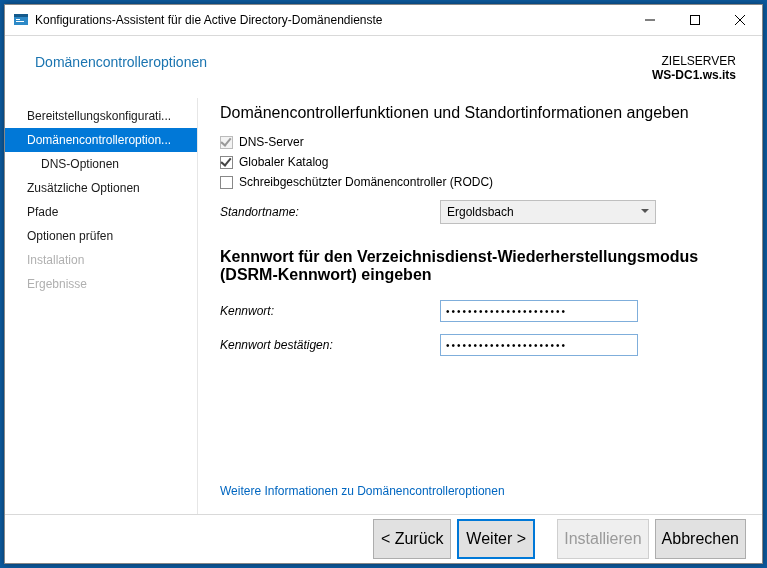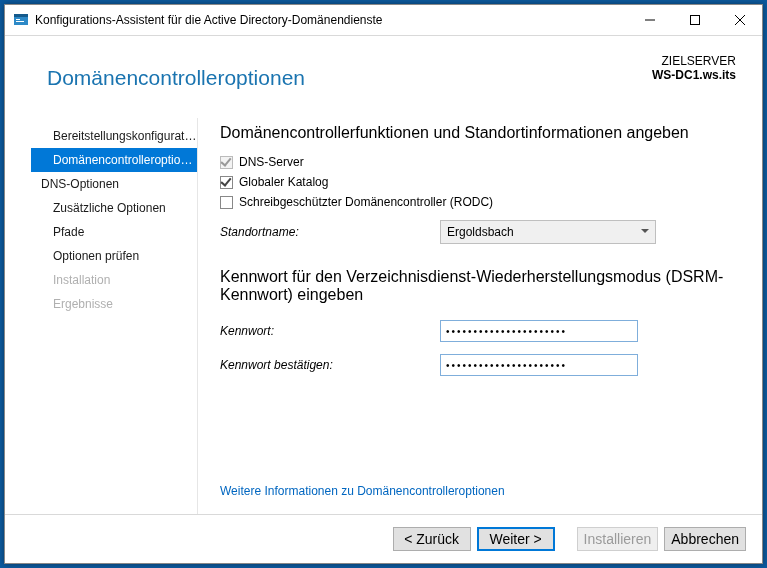--- a/index.html
+++ b/index.html
@@ -4,46 +4,46 @@
 <style>
   html,body{margin:0;padding:0;font-family:"Segoe UI",Arial,sans-serif;font-size:12px;background:#0c5a9e;}
   .window{width:757px;height:558px;margin:4px auto;background:#fff;border:1px solid #888;box-shadow:0 0 6px rgba(0,0,0,.4);display:flex;flex-direction:column;}
   .titlebar{height:30px;display:flex;align-items:center;border-bottom:1px solid #d9d9d9;}
   .titlebar .icon{width:16px;height:16px;margin:0 6px 0 8px;}
   .titlebar .title{flex:1;font-size:12px;color:#000;}
   .winbtns{display:flex;height:100%;}
   .winbtn{width:45px;display:flex;align-items:center;justify-content:center;cursor:default;}
   .winbtn svg{stroke:#000;}
   .header{padding:18px 26px 10px 30px;display:flex;justify-content:space-between;align-items:flex-start;}
-  .header h1{margin:12px;font-size:21px;font-weight:400;color:#1a74b0;}
+  .header h1{margin:0;font-size:14px;font-weight:400;color:#1a74b0;}
   .target{text-align:right;font-size:12px;}
   .target .lbl{font-weight:400;}
   .target .srv{font-weight:700;}
   .body{flex:1;display:flex;padding:6px 0 0 0;min-height:0;}
   .nav{width:192px;padding-top:6px;}
   .nav-item{padding:5px 0 5px 36px;font-size:12px;color:#1a1a1a;cursor:default;white-space:nowrap;overflow:hidden;text-overflow:ellipsis;}
-  .nav-item.top{padding-left:22px;margin-left:26px;}
+  .nav-item.top{padding-left:22px;}
   .nav-item.selected{background:#0178d7;color:#fff;}
   .nav-item.disabled{color:#b0b0b0;}
   .content{flex:1;padding:6px 26px 0 22px;border-left:1px solid #e6e6e6;display:flex;flex-direction:column;min-height:0;}
   .section-title{font-size:16px;color:#000;margin-bottom:10px;}
   .chk-row{display:flex;align-items:center;margin:3px 0;}
   .chk{appearance:none;width:13px;height:13px;border:1px solid #888;margin:0 6px 0 0;position:relative;background:#fff;}
   .chk:checked::after{content:"";position:absolute;left:2px;top:-1px;width:4px;height:8px;border:solid #444;border-width:0 2px 2px 0;transform:rotate(40deg);}
   .chk:disabled{background:#f3f3f3;border-color:#bbb;}
   .chk:checked:disabled::after{border-color:#999;}
   .row{display:flex;align-items:center;margin:6px 0;}
   .row .lbl{width:220px;font-style:italic;}
   .sel{width:190px;height:22px;border:1px solid #bfbfbf;background:#f0f0f0;padding:0 18px 0 6px;display:flex;align-items:center;position:relative;}
   .sel::after{content:"";position:absolute;right:6px;top:8px;border:4px solid transparent;border-top-color:#555;}
   .pw{width:186px;height:20px;border:1px solid #7faedb;padding:0 5px;display:flex;align-items:center;letter-spacing:2px;font-size:10px;color:#000;}
   .spacer{flex:1;}
   .moreinfo{color:#0066c0;font-size:12px;padding:10px 0 16px 0;cursor:pointer;}
   .footer{height:48px;border-top:1px solid #d9d9d9;display:flex;align-items:center;justify-content:flex-end;padding:0 16px;gap:6px;}
-  .btn{min-width:78px;height:24px;border:1px solid #adadad;background:#e1e1e1;font-family:inherit;font-size:14px;cursor:default;}
+  .btn{min-width:78px;height:40px;border:1px solid #adadad;background:#e1e1e1;font-family:inherit;font-size:16px;cursor:default;}
   .btn.primary{border:2px solid #0078d7;}
   .btn:disabled{color:#9a9a9a;border-color:#cfcfcf;background:#efefef;}
 </style>
 </head>
 <body>
 
 <div class="window">
 
   <div class="titlebar">
     <span class="icon">
@@ -111,21 +111,21 @@
         <span>Schreibgeschützter Domänencontroller (RODC)</span>
       </label>
 
       <div class="row" style="margin-top:8px;">
         <span class="lbl">Standortname:</span>
         <div class="sel">
           <span>Ergoldsbach</span>
         </div>
       </div>
 
-      <div class="section-title" style="margin-top:18px;">Kennwort für den Verzeichnisdienst-Wiederherstellungsmodus (DSRM-Kennwort) eingeben</div>
+      <div class="section-title" style="margin-top:18px;font-weight:bold;">Kennwort für den Verzeichnisdienst-Wiederherstellungsmodus (DSRM-Kennwort) eingeben</div>
 
       <div class="row">
         <span class="lbl">Kennwort:</span>
         <div class="pw">
             <span>••••••••••••••••••••••</span>
           </div>
       </div>
       <div class="row">
         <span class="lbl">Kennwort bestätigen:</span>
         <div class="pw">

